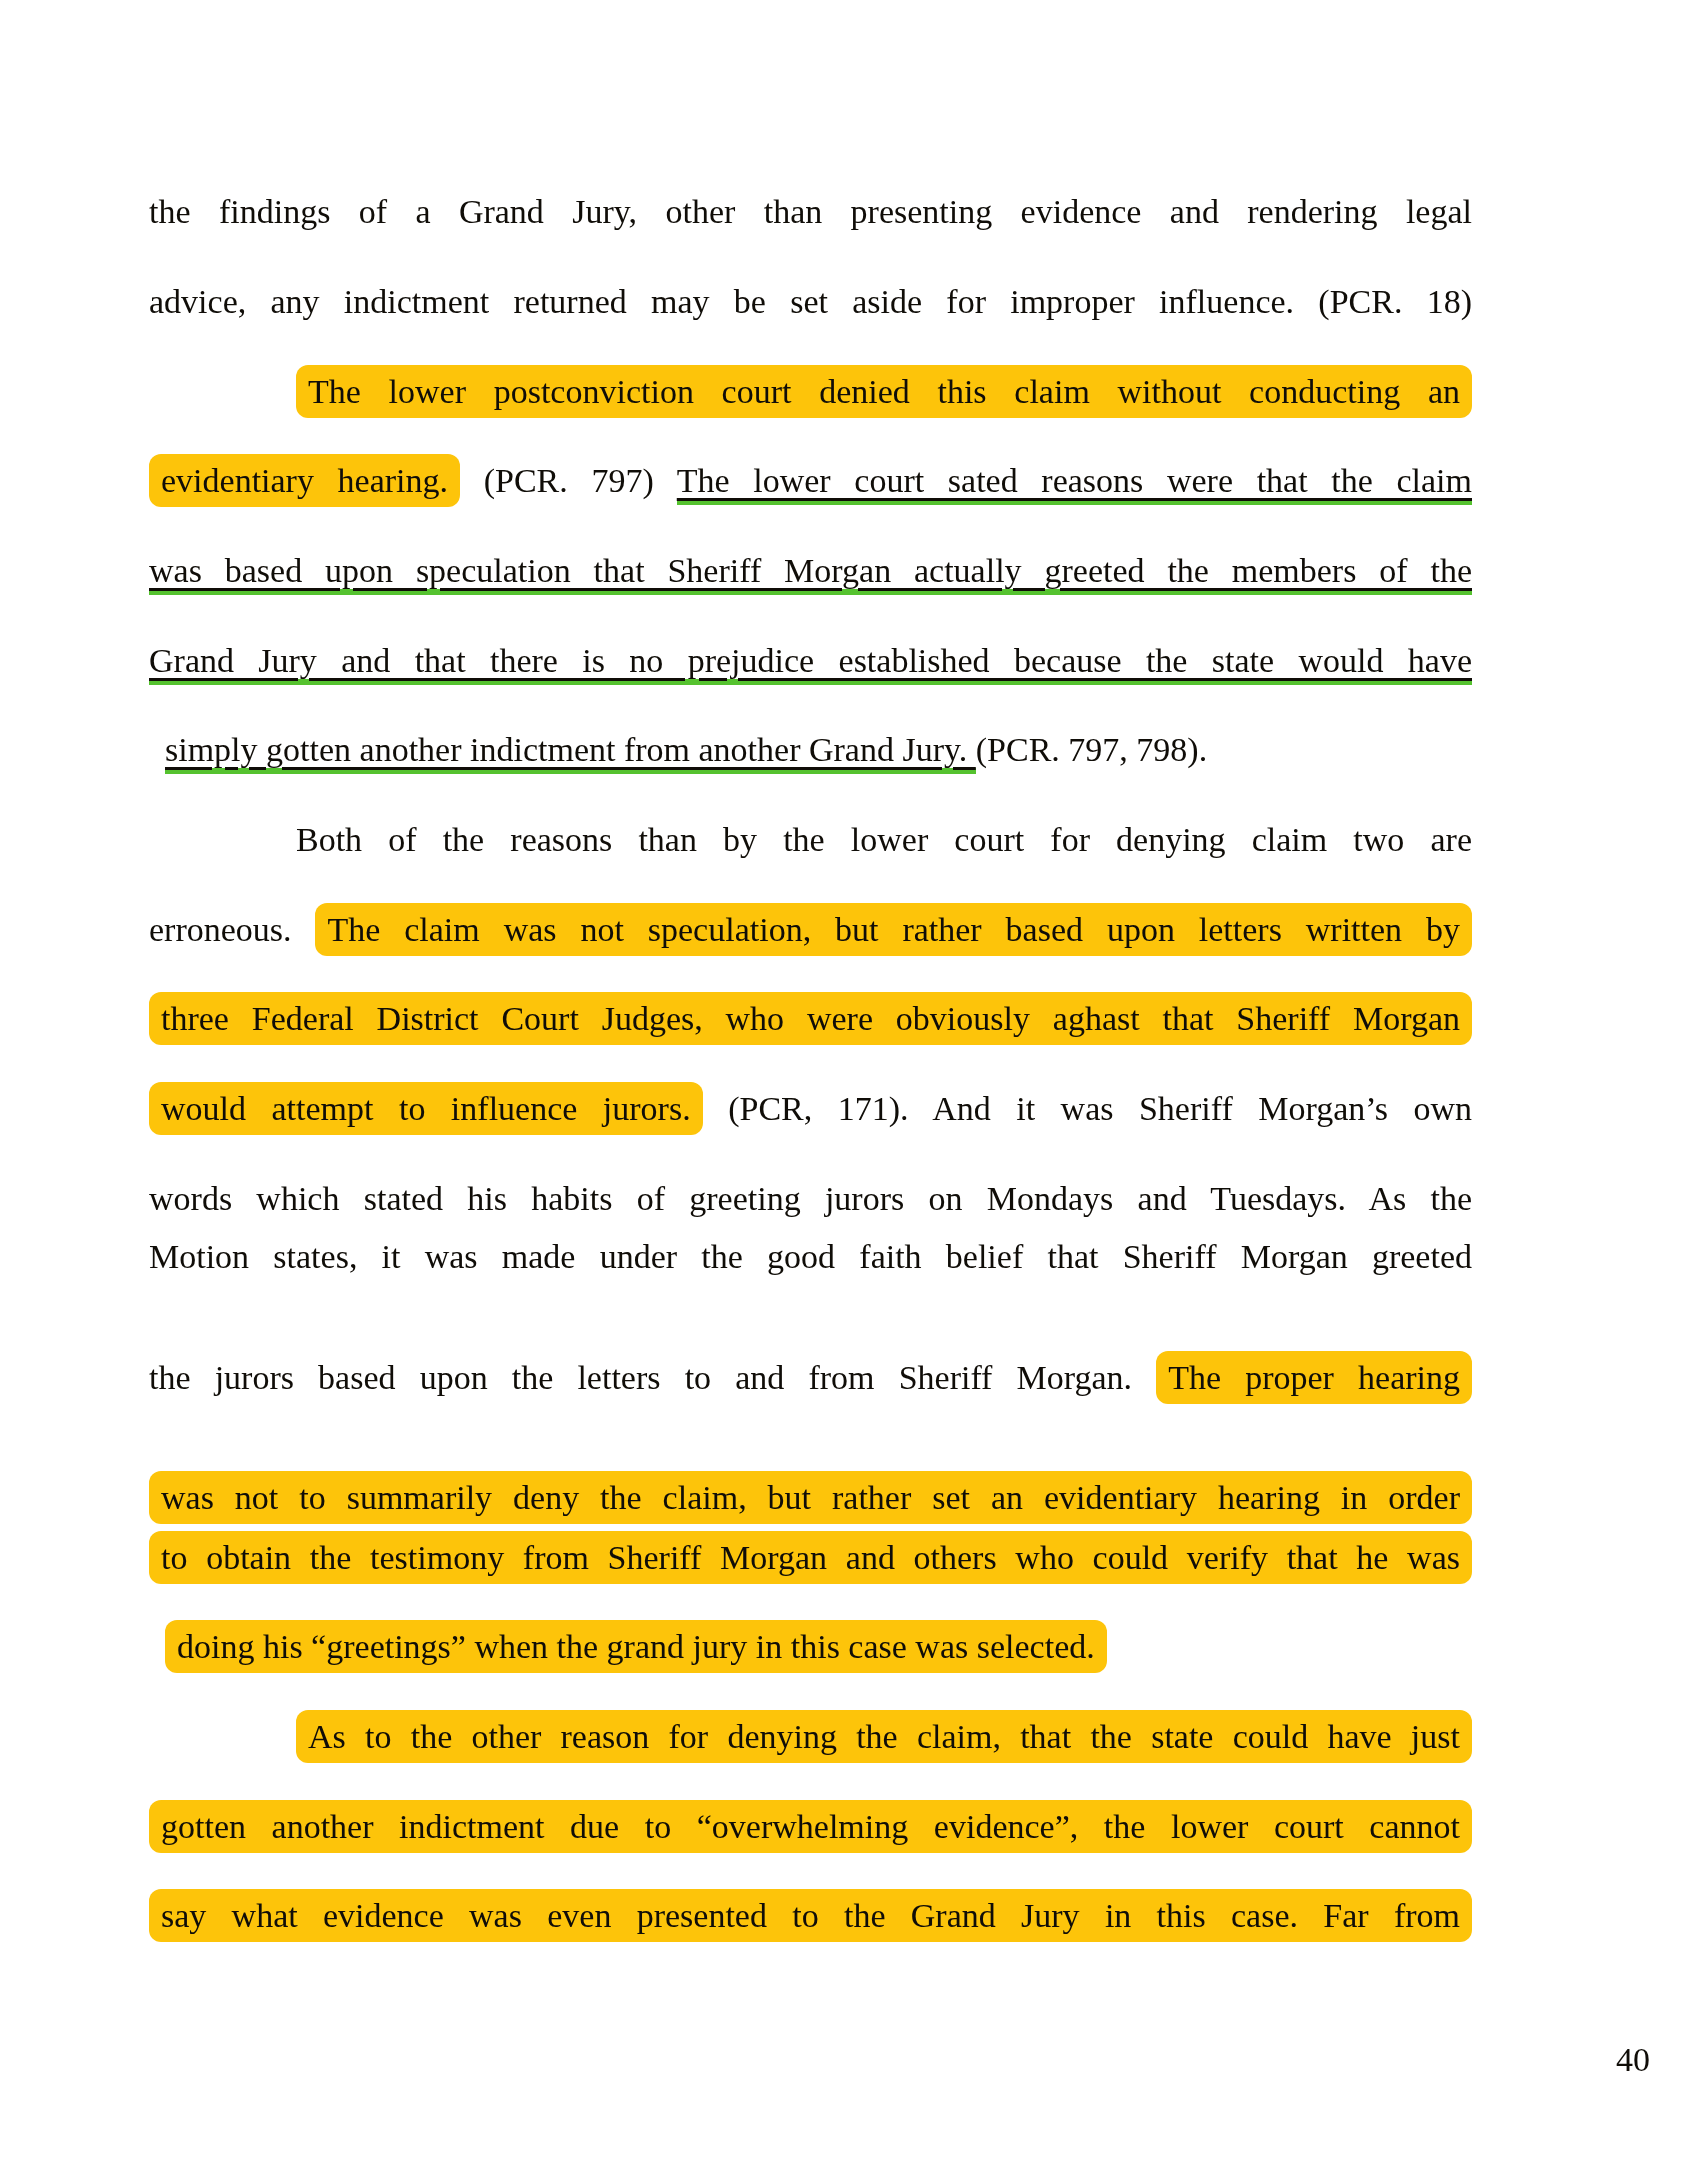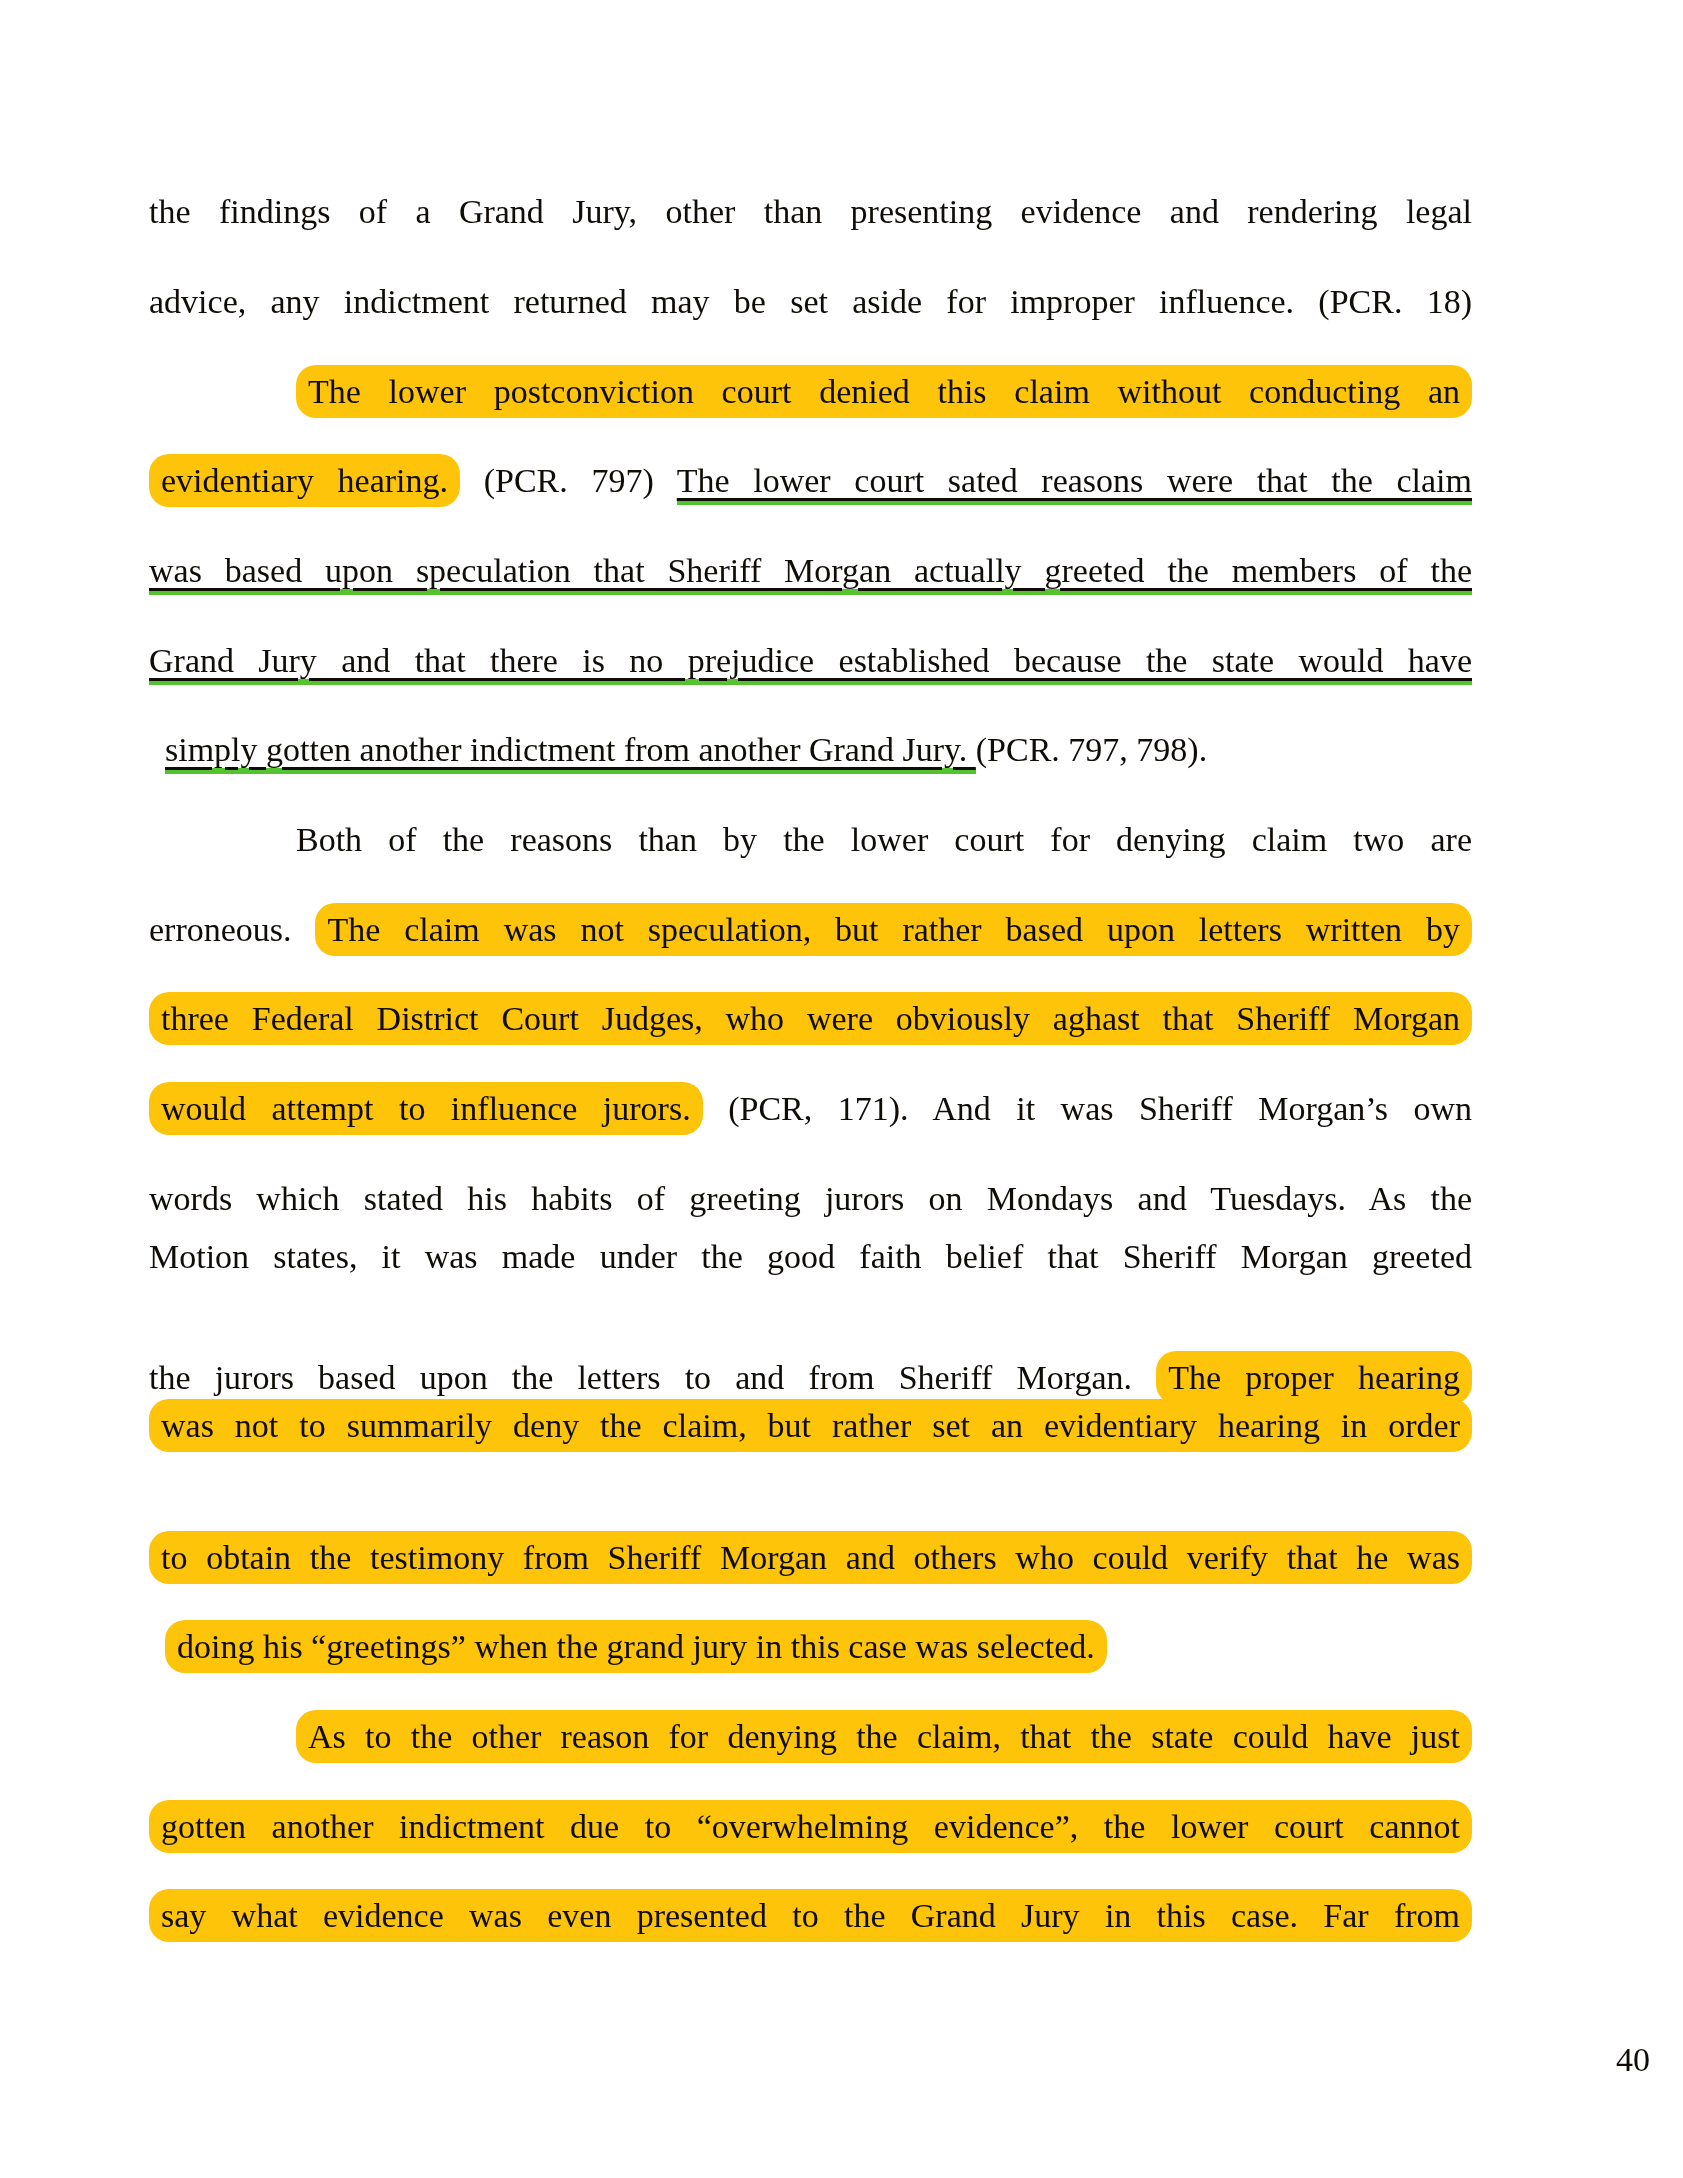--- a/index.html
+++ b/index.html
@@ -17,21 +17,21 @@
     left:149px;width:1323px;
     height:50px;line-height:50px;
     font-size:34px;
     white-space:normal;
   }
   .just{text-align:justify;text-align-last:justify;}
   .left{text-align:center;text-align-last:left;margin-left:16px;}
   .ind{text-indent:147px;}
   .hl{
     background:var(--hl,#fdc40a);
-    border-radius:20px;
+    border-radius:12px;
     padding:8px 12px;
     box-decoration-break:clone;
   }
   .ug{
     text-decoration:underline;
     text-decoration-thickness:3px;
     text-underline-offset:6px;
     border-bottom:6px solid var(--gr,#55c22f);
   }
   .pagenum{
@@ -53,21 +53,21 @@
       <div class="line just" style="top: 546px;"><span class="ug">was based upon speculation that Sheriff Morgan actually greeted the members of the</span></div>
       <div class="line just" style="top: 636px;"><span class="ug">Grand Jury and that there is no prejudice established because the state would have</span></div>
       <div class="line left" style="top: 725px;"><span class="ug">simply gotten another indictment from another Grand Jury. </span><span>(PCR. 797, 798).</span></div>
       <div class="line just ind" style="top: 815px;"><span>Both of the reasons than by the lower court for denying claim two are</span></div>
       <div class="line just" style="top: 905px;"><span>erroneous. </span><span class="hl">The claim was not speculation, but rather based upon letters written by</span></div>
       <div class="line just" style="top: 994px;"><span class="hl">three Federal District Court Judges, who were obviously aghast that Sheriff Morgan</span></div>
       <div class="line just" style="top: 1084px;"><span class="hl">would attempt to influence jurors.</span><span> (PCR, 171). And it was Sheriff Morgan’s own</span></div>
       <div class="line just" style="top: 1174px;"><span>words which stated his habits of greeting jurors on Mondays and Tuesdays. As the</span></div>
       <div class="line just" style="top: 1232px;"><span>Motion states, it was made under the good faith belief that Sheriff Morgan greeted</span></div>
       <div class="line just" style="top: 1353px;"><span>the jurors based upon the letters to and from Sheriff Morgan. </span><span class="hl">The proper hearing</span></div>
-      <div class="line just" style="top: 1401px;"><span class="hl">was not to summarily deny the claim, but rather set an evidentiary hearing in order</span></div>
+      <div class="line just" style="top: 1473px;"><span class="hl">was not to summarily deny the claim, but rather set an evidentiary hearing in order</span></div>
       <div class="line just" style="top: 1533px;"><span class="hl">to obtain the testimony from Sheriff Morgan and others who could verify that he was</span></div>
       <div class="line left" style="top: 1622px;"><span class="hl">doing his “greetings” when the grand jury in this case was selected.</span></div>
       <div class="line just ind" style="top: 1712px;"><span class="hl">As to the other reason for denying the claim, that the state could have just</span></div>
       <div class="line just" style="top: 1802px;"><span class="hl">gotten another indictment due to “overwhelming evidence”, the lower court cannot</span></div>
       <div class="line just" style="top: 1891px;"><span class="hl">say what evidence was even presented to the Grand Jury in this case. Far from</span></div>
     </div>
   <div class="pagenum">40</div>
 </div>
 
 

